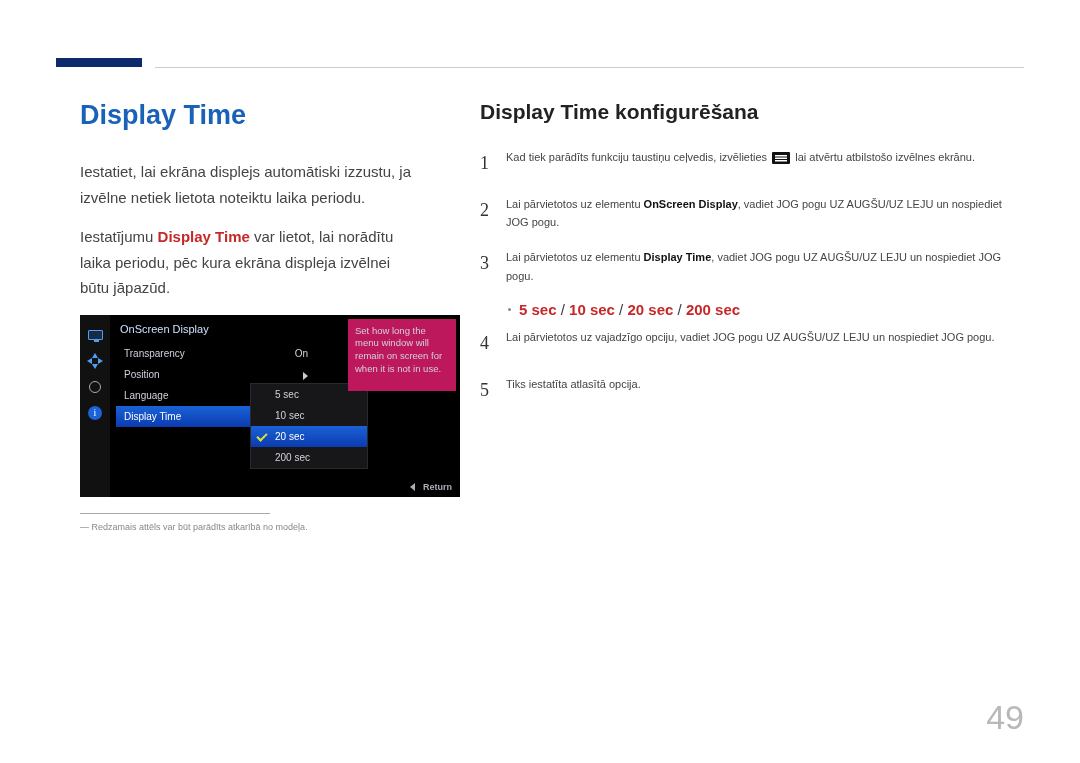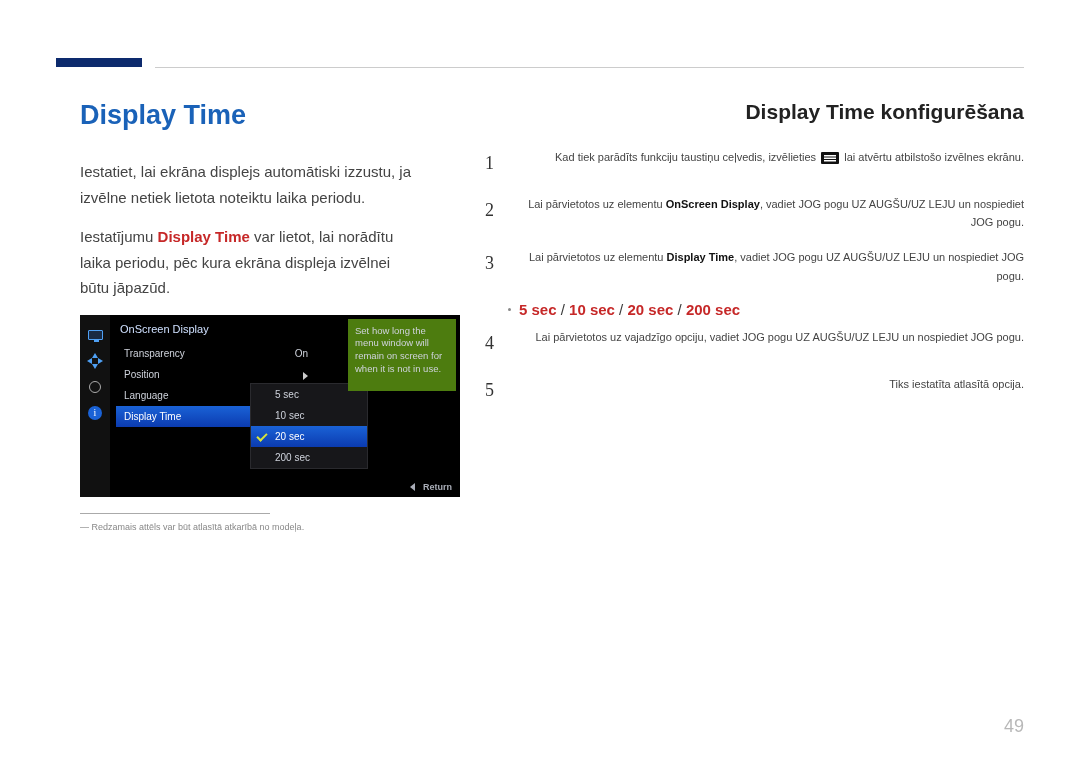--- a/index.html
+++ b/index.html
@@ -2,21 +2,21 @@
 <html><head>
 <meta charset="utf-8">
 <style>
   * { box-sizing: border-box; margin: 0; padding: 0; }
   body { font-family: Arial, Helvetica, sans-serif; background: #fff; color: #3a3a3a; width: 1080px; height: 763px; position: relative; }
   .page { padding: 60px 56px 0 56px; }
   .topline { position: absolute; top: 67px; left: 155px; right: 56px; border-top: 1px solid #ccc; }
   .topbar { position: absolute; top: 58px; left: 56px; width: 86px; height: 9px; background: #0d2a6d; }
   .cols { display: flex; margin-left: 24px; }
   .left { width: 380px; padding-right: 40px; padding-top: 40px; }
-  .right { flex: 1; padding-top: 40px; padding-left: 20px; text-align: right; }
+  .right { flex: 1; padding-top: 40px; padding-left: 20px; }
   h1.title { color: #1a62b8; font-weight: bold; font-size: 27px; margin-bottom: 28px; }
   h2.subtitle { color: #222; font-weight: bold; font-size: 21px; margin-bottom: 24px; }
   .para { font-size: 15px; line-height: 1.7; color: #444; margin-bottom: 14px; }
   .red-strong { color: #c62828; font-weight: bold; }
   .black-strong { color: #111; font-weight: bold; }
   .osd { background: #000; width: 380px; height: 182px; position: relative; color: #cfd3dc; font-size: 10px; margin-top: 10px; }
   .osd-icons { position: absolute; left: 0; top: 0; width: 30px; height: 182px; background: #111; display: flex; flex-direction: column; align-items: center; padding-top: 12px; gap: 10px; }
   .osd-icon { width: 18px; height: 16px; display: flex; align-items: center; justify-content: center; }
   .ic-monitor { width: 15px; height: 10px; border: 1px solid #4fa0f4; border-radius: 1px; position: relative; background: rgba(50,120,220,0.25); }
   .ic-monitor::after { content:""; position:absolute; left:5px; bottom:-3px; width:5px; height:2px; background:#4fa0f4; }
@@ -31,34 +31,34 @@
   .osd-main { position: absolute; left: 30px; top: 0; right: 0; height: 182px; }
   .osd-header { padding: 8px 6px 6px 10px; color:#cfe0ff; font-size:11px; }
   .osd-list { position: absolute; left: 6px; top: 28px; width: 200px; }
   .osd-row { padding: 5px 8px; display:flex; justify-content: space-between; }
   .osd-row.sel { background: linear-gradient(#1a62d6,#0b3bb0); color:#fff; }
   .caret-r { display:inline-block; width:0;height:0; border-top:4px solid transparent; border-bottom:4px solid transparent; border-left:5px solid #ccc; margin-top:3px; }
   .osd-dd { position:absolute; left: 140px; top: 68px; width: 118px; background: #17171a; border: 1px solid #2a2a2e; }
   .osd-dd .item { padding: 5px 10px 5px 24px; position: relative; }
   .osd-dd .item.sel { background: linear-gradient(#1a62d6,#0b3bb0); color:#fff; }
   .osd-dd .item.sel::before { content:""; position:absolute; left:6px; top:7px; width:8px; height:4px; border-left:2px solid #d7e43a; border-bottom:2px solid #d7e43a; transform: rotate(-45deg); }
-  .osd-desc { position:absolute; right:4px; top:4px; width:108px; background:#4d7c0f; color:#cfd3dc; font-size:9.5px; line-height:1.35; padding:6px 7px; height:72px; }
+  .osd-desc { position:absolute; right:4px; top:4px; width:108px; background:#be185d; color:#cfd3dc; font-size:9.5px; line-height:1.35; padding:6px 7px; height:72px; }
   .osd-return { position:absolute; right:8px; bottom:5px; font-size:9px; color:#a9adb7;font-weight:bold; }
   .osd-return .tri { display:inline-block; width:0;height:0; border-top:4px solid transparent; border-bottom:4px solid transparent; border-right:5px solid #a9adb7; margin-right:8px; vertical-align: middle;}
   .note-rule { width: 190px; border-top: 0.5px solid #aaa; margin: 16px 0 8px 0; }
   .note { font-size: 9px; color: #888; }
   .steps { }
   .step { display:flex; gap: 12px; margin-bottom: 16px; font-size: 11px; line-height: 1.7; color:#444; }
   .step .num { font-family: Georgia, 'Times New Roman', serif; font-size: 18px; color: #333; width: 14px; flex-shrink:0; }
   .step .body { flex:1; }
   .bullet-row { display:flex; gap:8px; margin: 6px 0 10px 28px; font-size:15px; }
   .bullet-dot { width:3px; height:3px; background:#888; border-radius:50%; margin-top:7px; flex-shrink:0;}
   .menu-btn-icon { display:inline-block; vertical-align:middle; margin: 0 2px; }
   .menu-btn-icon svg { display:block; }
-  .pagenum { position:absolute; right: 56px; bottom: 26px; font-size: 18px; color: #b8b8b8; }
+  .pagenum { position:absolute; right: 56px; bottom: 26px; font-size: 34px; color: #b8b8b8; }
 </style>
 </head>
 <body>
 <div class="topbar"></div>
 <div class="topline"></div>
 
 <div class="page">
   <div class="cols">
     <div class="left">
       <h1 class="title">Display Time</h1>
@@ -112,21 +112,21 @@
               <div class="item">10 sec</div>
               <div class="item sel">20 sec</div>
               <div class="item">200 sec</div>
             </div>
           <div class="osd-desc">Set how long the menu window will remain on screen for when it is not in use.</div>
           <div class="osd-return"><span class="tri"></span><span>Return</span></div>
         </div>
       </div>
 
       <div class="note-rule"></div>
-      <p class="note">― <span>Redzamais attēls var būt atlasītā atkarībā no modeļa.</span></p>
+      <p class="note">― <span>Redzamais attēls var būt parādīts atkarībā no modeļa.</span></p>
     </div>
 
     <div class="right">
       <h2 class="subtitle">Display Time konfigurēšana</h2>
       <div class="steps">
         <div class="step">
           <div class="num">1</div>
           <div class="body">
             <span>Kad tiek parādīts funkciju taustiņu ceļvedis, izvēlieties </span>
             <span class="menu-btn-icon">

